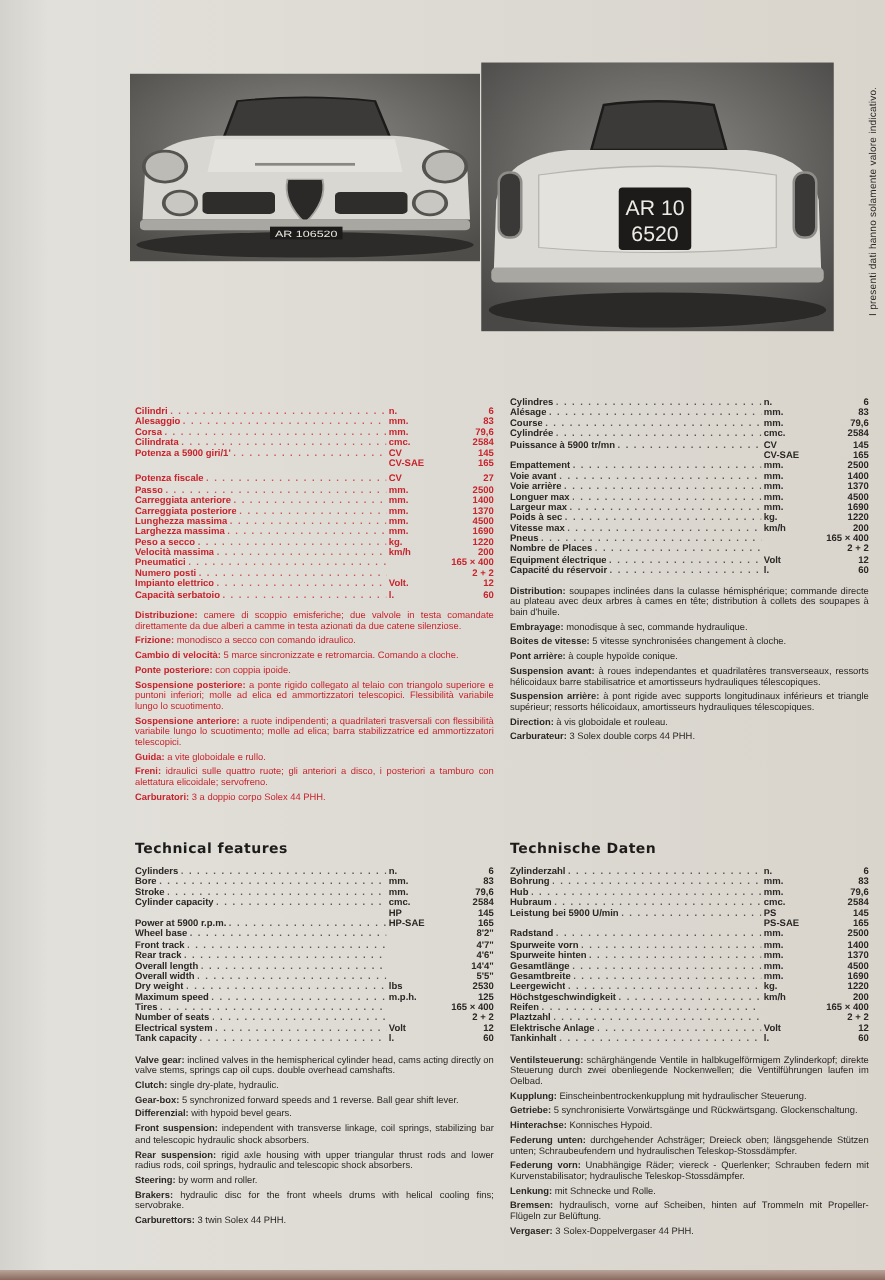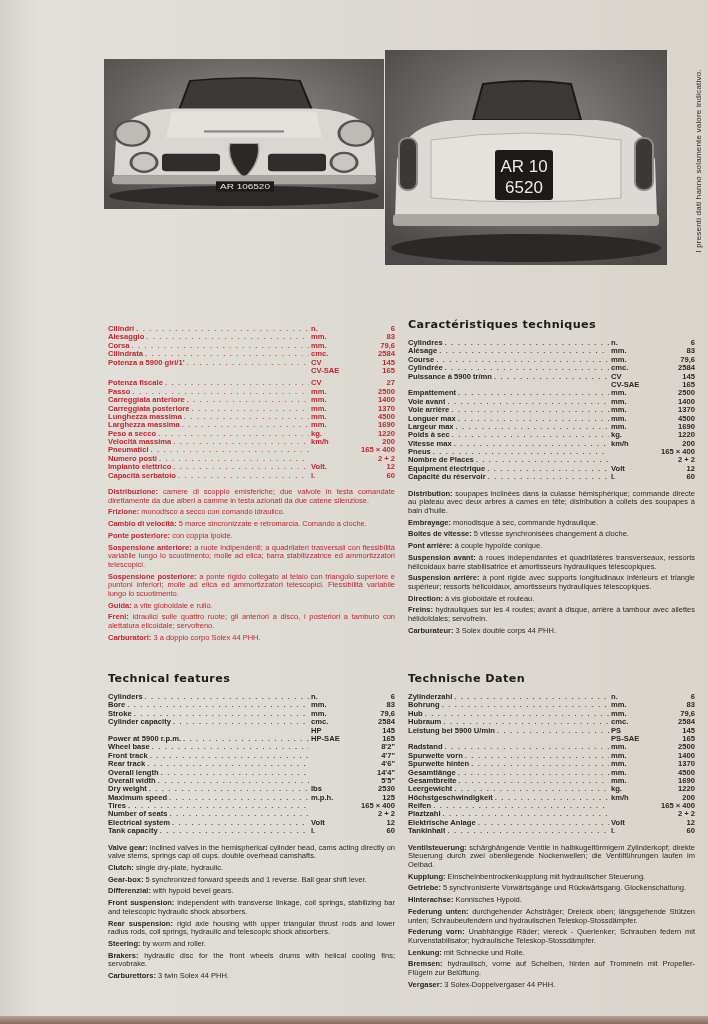--- a/index.html
+++ b/index.html
@@ -197,30 +197,29 @@
         <span class="dots">............................................................</span>
         <span class="unit">l.</span>
         <span class="val">60</span>
       </div>
     </div>
   <div class="notes red">
       <p><b>Distribuzione:</b><span> camere di scoppio emisferiche; due valvole in testa comandate direttamente da due alberi a camme in testa azionati da due catene silenziose.</span></p>
       <p><b>Frizione:</b><span> monodisco a secco con comando idraulico.</span></p>
       <p><b>Cambio di velocità:</b><span> 5 marce sincronizzate e retromarcia. Comando a cloche.</span></p>
       <p><b>Ponte posteriore:</b><span> con coppia ipoide.</span></p>
+      <p><b>Sospensione posteriore:</b><span> a ponte rigido collegato al telaio con triangolo superiore e puntoni inferiori; molle ad elica ed ammortizzatori telescopici. Flessibilità variabile lungo lo scuotimento.</span></p>
       <p><b>Sospensione anteriore:</b><span> a ruote indipendenti; a quadrilateri trasversali con flessibilità variabile lungo lo scuotimento; molle ad elica; barra stabilizzatrice ed ammortizzatori telescopici.</span></p>
-      <p><b>Sospensione posteriore:</b><span> a ponte rigido collegato al telaio con triangolo superiore e puntoni inferiori; molle ad elica ed ammortizzatori telescopici. Flessibilità variabile lungo lo scuotimento.</span></p>
       <p><b>Guida:</b><span> a vite globoidale e rullo.</span></p>
       <p><b>Freni:</b><span> idraulici sulle quattro ruote; gli anteriori a disco, i posteriori a tamburo con alettatura elicoidale; servofreno.</span></p>
       <p><b>Carburatori:</b><span> 3 a doppio corpo Solex 44 PHH.</span></p>
     </div>
 </div>
 
 <div class="col" id="col-fr">
-  <div class="sect-title">Caractéristiques techniques</div>
   <div class="spec">
       <div class="row">
         <span class="lbl">Cylindres</span>
         <span class="dots">............................................................</span>
         <span class="unit">n.</span>
         <span class="val">6</span>
       </div>
       <div class="row">
         <span class="lbl">Alésage</span>
         <span class="dots">............................................................</span>
@@ -319,21 +318,20 @@
       </div>
     </div>
   <div class="notes">
       <p><b>Distribution:</b><span> soupapes inclinées dans la culasse hémisphérique; commande directe au plateau avec deux arbres à cames en tête; distribution à collets des soupapes à bain d'huile.</span></p>
       <p><b>Embrayage:</b><span> monodisque à sec, commande hydraulique.</span></p>
       <p><b>Boites de vitesse:</b><span> 5 vitesse synchronisées changement à cloche.</span></p>
       <p><b>Pont arrière:</b><span> à couple hypoïde conique.</span></p>
       <p><b>Suspension avant:</b><span> à roues independantes et quadrilatères transverseaux, ressorts hélicoidaux barre stabilisatrice et amortisseurs hydrauliques télescopiques.</span></p>
       <p><b>Suspension arrière:</b><span> à pont rigide avec supports longitudinaux inférieurs et triangle supérieur; ressorts hélicoidaux, amortisseurs hydrauliques télescopiques.</span></p>
       <p><b>Direction:</b><span> à vis globoidale et rouleau.</span></p>
-      <p><b>Freins:</b><span> hydrauliques sur les 4 routes; avant à disque, arrière à tambour avec ailettes hélidoïdales; servofrein.</span></p>
       <p><b>Carburateur:</b><span> 3 Solex double corps 44 PHH.</span></p>
     </div>
 </div>
 
 <div class="col" id="col-en">
   <div class="sect-title">Technical features</div>
   <div class="spec">
       <div class="row">
         <span class="lbl">Cylinders</span>
         <span class="dots">............................................................</span>

